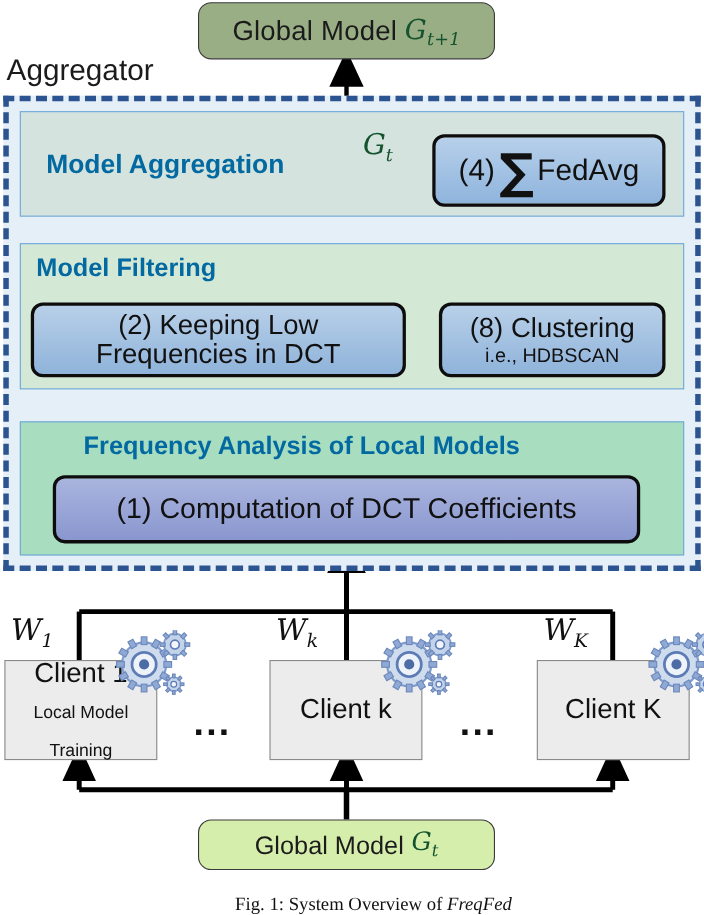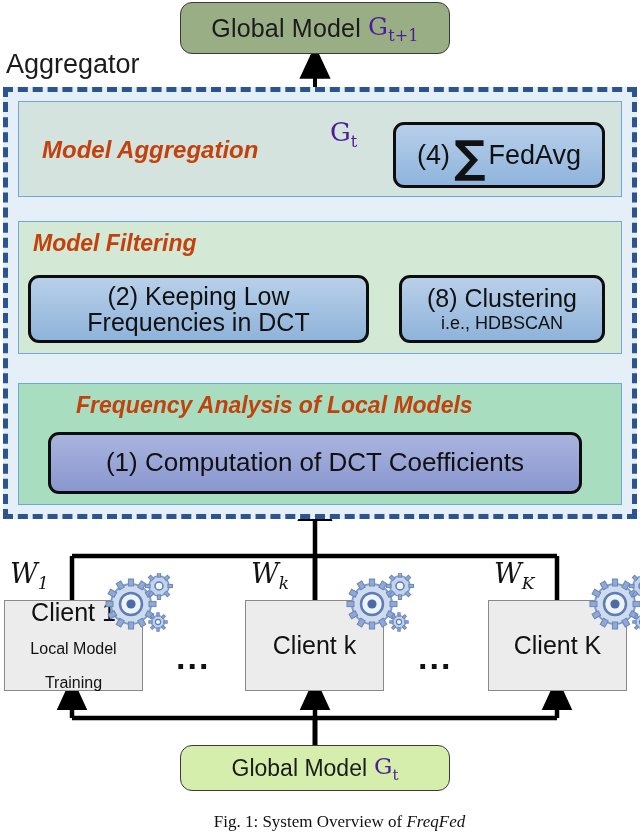--- a/index.html
+++ b/index.html
@@ -32,21 +32,21 @@
     left:6px;top:49px;font-size:27px;color:#1b1b1b;letter-spacing:0px;
   }
 
   
   .stage-box{border:1.6px solid #6fa8dc;}
   .sb-agg{left:18px;top:101px;width:604px;height:96px;background:#d4e3dd;}
   .sb-filt{left:18px;top:221px;width:604px;height:133px;background:#d4e8d6;}
   .sb-freq{left:18px;top:383px;width:604px;height:122px;background:#a8ddc0;}
 
   .stage-title{
-    font-weight:bold;color:#c2410c;font-style:italic;
+    font-weight:bold;color:#0369a1;
   }
   .t-agg{left:42px;top:136px;font-size:24px;}
   .t-filt{left:33px;top:230px;font-size:23px;}
   .t-freq{left:76px;top:392px;font-size:23px;}
 
   
   .proc{
     border:3.2px solid #0d0d0d;border-radius:11px;
     display:flex;flex-direction:column;align-items:center;justify-content:center;
     color:#111;text-align:center;line-height:1.05;
@@ -89,21 +89,21 @@
   .c-sub{font-size:16px;line-height:1.2;margin-top:14px;}
 
   
   .wlab{font-family:"DejaVu Serif",serif;font-style:italic;font-size:27px;color:#111;}
   .w1{left:10px;top:558px;}
   .wk{left:251px;top:558px;}
   .wK{left:494px;top:558px;}
   .wlab sub{font-size:17px;font-style:italic;}
 
   
-  .glab{font-family:"DejaVu Serif",serif;color:#4c1d95;}
+  .glab{font-family:"DejaVu Serif",serif;font-style:italic;color:#14532d;}
   .gt-mid{left:330px;top:117px;font-size:26px;}
   .gt-mid sub{font-size:16px;}
 
   
   .dots{font-size:34px;font-weight:bold;color:#111;letter-spacing:2px;}
   .d1{left:176px;top:638px;}
   .d2{left:418px;top:638px;}
 
   
   .lines{position:absolute;left:0;top:0;width:640px;height:832px;pointer-events:none;}

